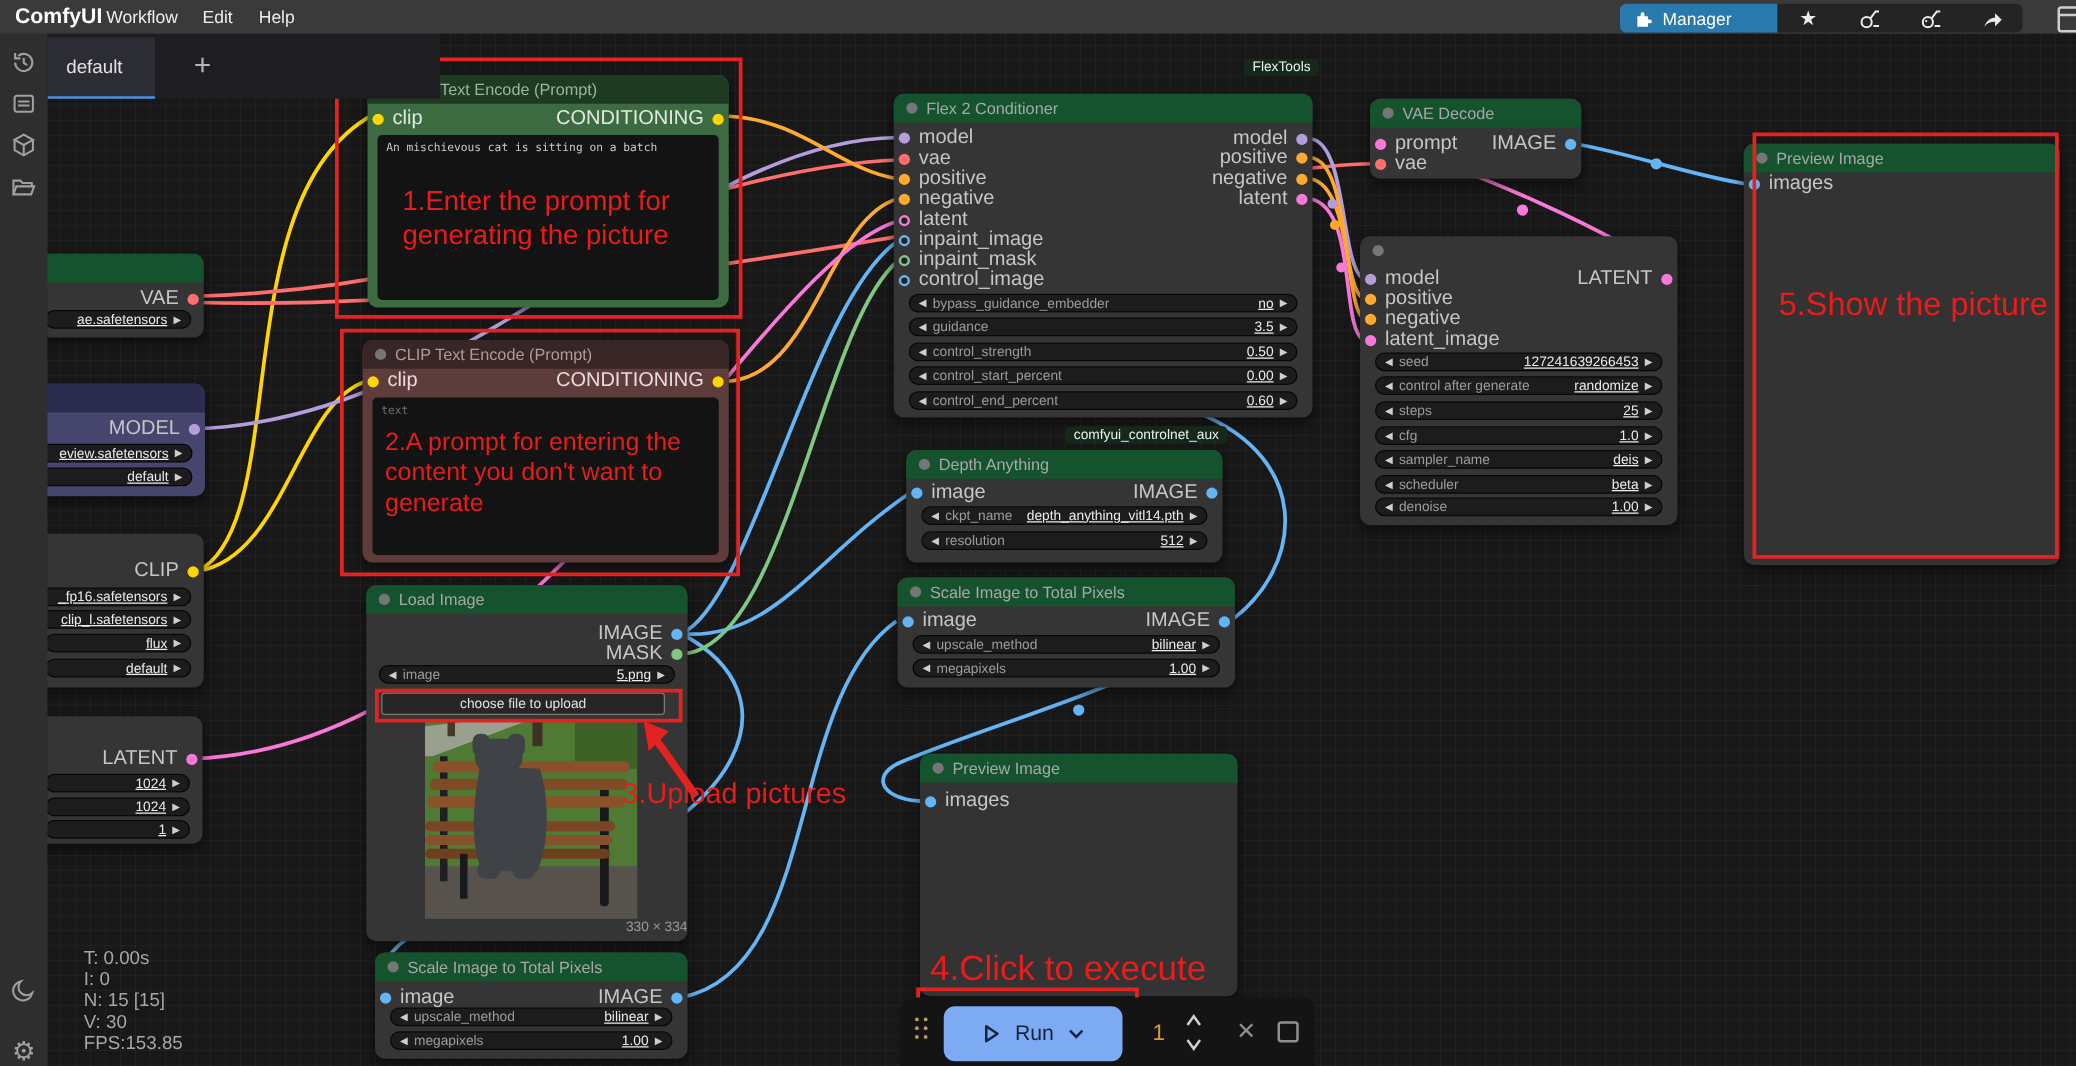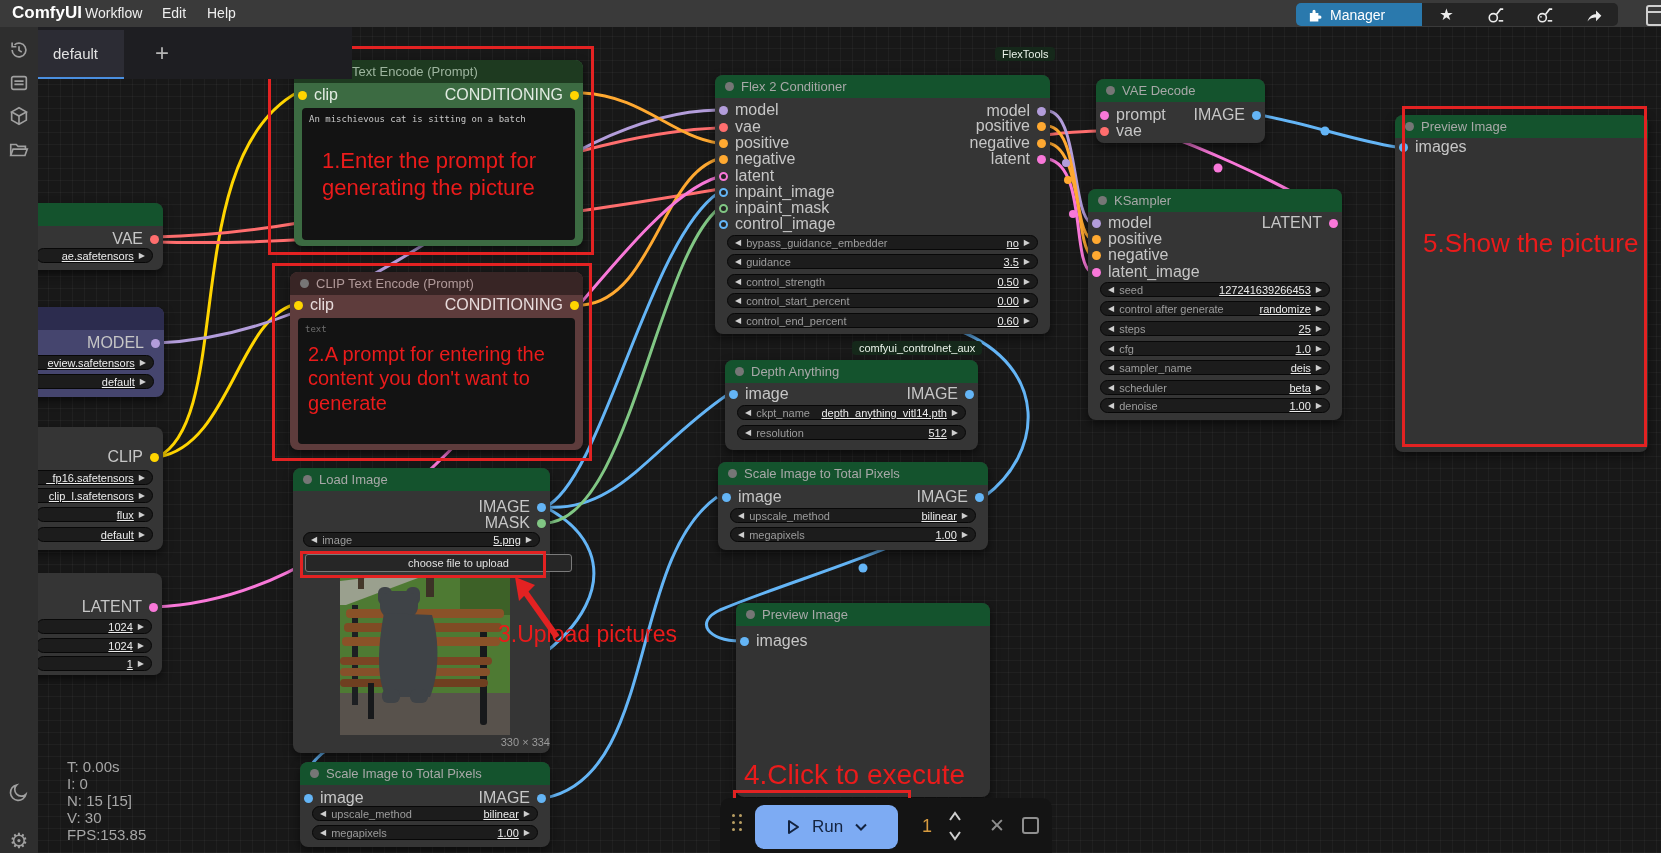--- a/index.html
+++ b/index.html
@@ -223,21 +223,21 @@
     <div class="prow out" style="right:4px;top:48px;">
       <i class="pdot c-mask"></i>
       <span>MASK</span>
     </div>
     <div class="pill" style="left:10px;width:237px;top:64px;">
       <span class="arr">◀</span>
       <span class="wn">image</span>
       <span class="wv">5.png</span>
       <span class="arr">▶</span>
     </div>
-    <div class="upbtn" style="left:12px;top:86px;width:225px;height:16px;padding-left:40px;">choose file to upload</div>
+    <div class="upbtn" style="left:12px;top:86px;width:225px;height:16px;">choose file to upload</div>
 
     <div class="abs" style="left:47px;top:107px;width:170px;height:160px;overflow:hidden;">
       <svg width="170" height="160" viewBox="0 0 170 160">
         <rect width="170" height="160" fill="#4e7a33"></rect>
         <polygon points="0,6 52,0 86,0 6,30 0,30" fill="#9aa08e"></polygon>
         <rect x="86" y="0" width="8" height="22" fill="#3c3226"></rect>
         <rect x="18" y="0" width="6" height="14" fill="#44382a"></rect>
         <rect x="120" y="0" width="50" height="40" fill="#3d6127"></rect>
         <rect x="0" y="118" width="170" height="42" fill="#58524c"></rect>
         <rect x="140" y="55" width="7" height="95" rx="3" fill="#17191b"></rect>
@@ -408,21 +408,20 @@
         <i class="pdot c-vae"></i>
         <span>vae</span>
       </div>
     <div class="prow out" style="right:4px;top:29px;">
         <i class="pdot c-img"></i>
         <span>IMAGE</span>
       </div>
   </div>
 
   <div class="n" style="left:1088px;top:189px;width:254px;height:231px;">
-    <div class="nt">KSampler</div>
     <i class="cdot"></i>
     <div class="prow" style="left:4px;top:27px;">
         <i class="pdot c-model"></i>
         <span>model</span>
       </div>
     <div class="prow" style="left:4px;top:43px;">
         <i class="pdot c-cond"></i>
         <span>positive</span>
       </div>
     <div class="prow" style="left:4px;top:59px;">

